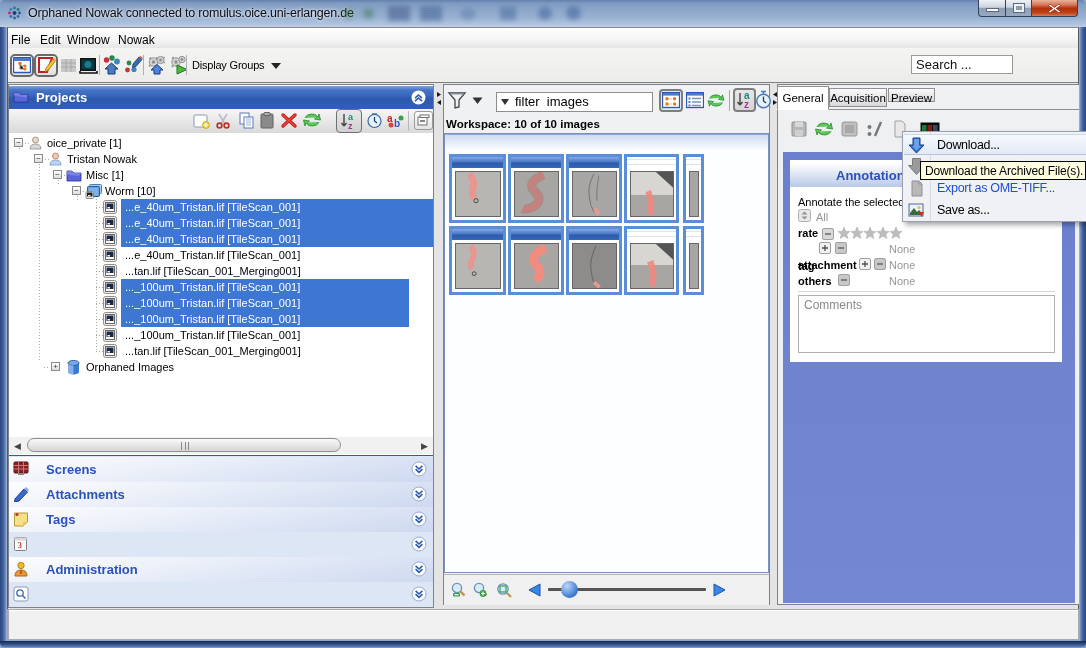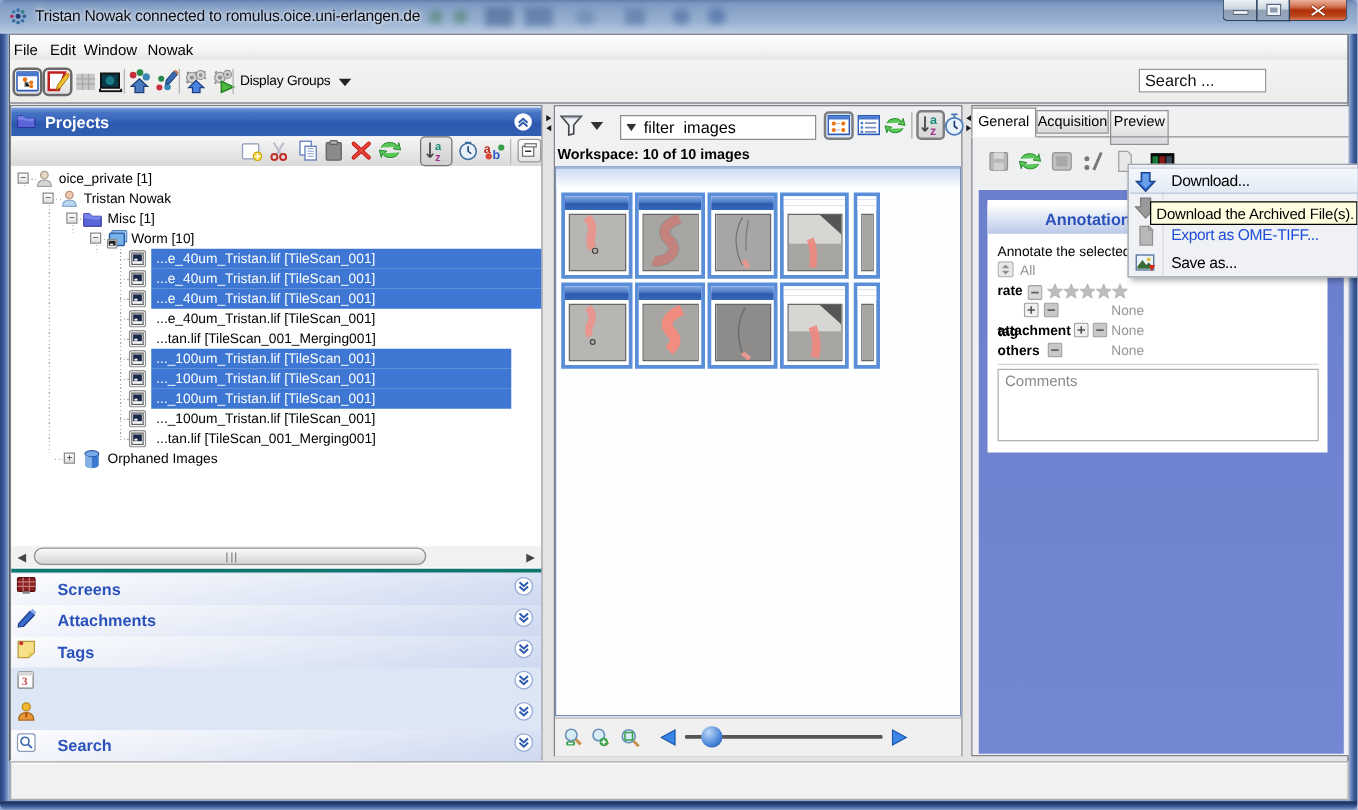--- a/index.html
+++ b/index.html
@@ -40,21 +40,21 @@
 #proj-title { left:36px; top:90px; color:#fff; font-weight:bold; font-size:13px; }
 #treetools { left:9px; top:109px; width:424px; height:24px; background:linear-gradient(#f7f7f7,#d9d9d9); }
 #treearea { left:9px; top:133px; width:424px; height:304px; background:#fff; overflow:hidden; }
 .trow { position:absolute; height:16px; font-size:11px; color:#000; white-space:nowrap; line-height:16px; }
 .tsel { position:absolute; height:16px; background:#3d77d3; }
 .tseltext { position:absolute; height:16px; font-size:11px; color:#fff; white-space:nowrap; line-height:16px; }
 .handle { position:absolute; width:9px; height:9px; border:1px solid #8a8a8a; background:linear-gradient(#fff,#ddd); font-size:8px; line-height:7px; text-align:center; color:#333; }
 #hscroll { left:9px; top:437px; width:424px; height:17px; background:#f1f1f1; }
 #hthumb { position:absolute; left:18px; top:1px; width:314px; height:14px; border:1px solid #909090; border-radius:7px; background:linear-gradient(#fafafa,#d5d5d5); }
 .sarrow { position:absolute; top:4px; font-size:9px; color:#444; }
-#accordion { left:9px; top:455px; width:424px; height:152px; border-top:3px solid #0f766e; background:#dde6f5; }
+#accordion { left:9px; top:455px; width:424px; height:152px; border-top:1px solid #0f766e; background:#dde6f5; }
 .acc-row { position:absolute; left:0; width:424px; height:25px; background:linear-gradient(170deg,#fdfdfe,#cdd9f0); }
 .acc-row .lbl { position:absolute; left:37px; top:5px; font-size:13px; font-weight:bold; color:#2b52bb; }
 
 
 #centerpanel { left:443px; top:84px; width:327px; height:521px; background:#eff1f3; border:1px solid #80828a; }
 #filterbox { left:496px; top:92px; width:157px; height:20px; background:#fff; border:1px solid #8e8e8e; font-size:13px; color:#000; padding:1px 0 0 18px; }
 #wslabel { left:446px; top:118px; font-size:11.5px; font-weight:bold; color:#000; }
 #browser { left:444px; top:133px; width:325px; height:440px; background:#fdfeff; border:1px solid #7a90bd; }
 #browser-strip { left:445px; top:134px; width:323px; height:16px; background:linear-gradient(#cfdcf2,#e4ecf8 50%,#fbfdff); border-top:1px solid #8fa9d4; }
 #ctrlbar { left:444px; top:574px; width:325px; height:31px; background:#f0f0f0; border-top:1px solid #b5b5b5; }
@@ -98,21 +98,21 @@
   <circle cx="9" cy="9" r="2.6" fill="#1c3e6e"></circle>
   <circle cx="9" cy="2.6" r="1.9" fill="#3c70a8"></circle>
   <circle cx="13.6" cy="4.4" r="1.9" fill="#2e7d7d"></circle>
   <circle cx="15.4" cy="9" r="1.9" fill="#2c5c94"></circle>
   <circle cx="13.6" cy="13.6" r="1.9" fill="#3e6ea0"></circle>
   <circle cx="9" cy="15.4" r="1.9" fill="#33689c"></circle>
   <circle cx="4.4" cy="13.6" r="1.9" fill="#3c70a8"></circle>
   <circle cx="2.6" cy="9" r="1.9" fill="#b43060"></circle>
   <circle cx="4.4" cy="4.4" r="1.9" fill="#4080b0"></circle>
 </svg>
-<div id="title-text" class="abs">Tristan Nowak connected to romulus.oice.uni-erlangen.de</div>
+<div id="title-text" class="abs">Orphaned Nowak connected to romulus.oice.uni-erlangen.de</div>
 
 <div class="ghost" style="left:343px;top:8px;width:11px;height:11px;border-radius:50%;background:#35754a;"></div>
 <div class="ghost" style="left:363px;top:8px;width:11px;height:11px;border-radius:50%;background:#35754a;"></div>
 <div class="ghost" style="left:388px;top:6px;width:22px;height:15px;background:#2c4a7c;"></div>
 <div class="ghost" style="left:420px;top:6px;width:22px;height:15px;background:#335488;"></div>
 <div class="ghost" style="left:460px;top:8px;width:16px;height:12px;border-radius:50%;background:#5576a5;"></div>
 <div class="ghost" style="left:500px;top:7px;width:16px;height:13px;background:#3b5e92;"></div>
 <div class="ghost" style="left:538px;top:7px;width:14px;height:13px;border-radius:50%;background:#2e5290;"></div>
 <div class="ghost" style="left:566px;top:6px;width:15px;height:14px;border-radius:50%;background:#2e5290;"></div>
 <div id="cap-min">
@@ -305,22 +305,22 @@
 <div id="accordion" class="abs">
   <div class="acc-row" style="top:1px">
       <span class="lbl">Screens</span>
     </div>
   <div class="acc-row" style="top:51px">
       <span class="lbl">Tags</span>
     </div>
   <div class="acc-row" style="top:26px">
       <span class="lbl">Attachments</span>
     </div>
-  <div class="acc-row" style="top:126px; height:25px;">
-      <span class="lbl">Search</span>
+  <div class="acc-row" style="top:101px">
+      <span class="lbl">Administration</span>
     </div>
 </div>
 <div id="acc-icons" class="abs"></div>
 
 <div id="centerpanel" class="abs"></div>
 <div id="center-icons" class="abs"></div>
 <div id="filterbox" class="abs">filter&nbsp; images</div>
 <svg class="abs" style="left:501px; top:99px;" width="9" height="7">
     <path d="M0 0 L8 0 L4 6 Z" fill="#333"></path>
   </svg>
@@ -419,21 +419,21 @@
         <path d="M26 0 L46 0 L46 14 Z" fill="#4a4a4a"></path>
         <path d="M20 28 Q26 34 21 42" stroke="#f09088" stroke-width="5" fill="none"></path>
       </svg>
     </div>
   </div>
 <div id="ctrlbar" class="abs"></div>
 <div id="ctrl-icons" class="abs"></div>
 
 <div id="rightpanel" class="abs"></div>
 <div class="tab" style="left:829px; top:88px; width:58px; height:19px; font-size:11.5px;">Acquisition</div>
-<div class="tab" style="left:888px; top:88px; width:47px; height:28px; font-size:11.5px;">Preview</div>
+<div class="tab" style="left:888px; top:88px; width:47px; height:14px; font-size:11.5px;">Preview</div>
 <div class="tab" id="tab-general">General</div>
 <div id="rp-tabline" class="abs"></div>
 <div id="rp-icons" class="abs"></div>
 <div id="bluebox" class="abs"></div>
 <div id="annot-white" class="abs"></div>
 <div id="annot-hdr" class="abs"></div>
 <div id="annot-title" class="abs">Annotations</div>
 <div class="an" style="left:798px; top:196px;">Annotate the selected images</div>
 <div class="an gray" style="left:816px; top:211px;">All</div>
 <div class="an bold" style="left:798px; top:227px; ">rate</div>

